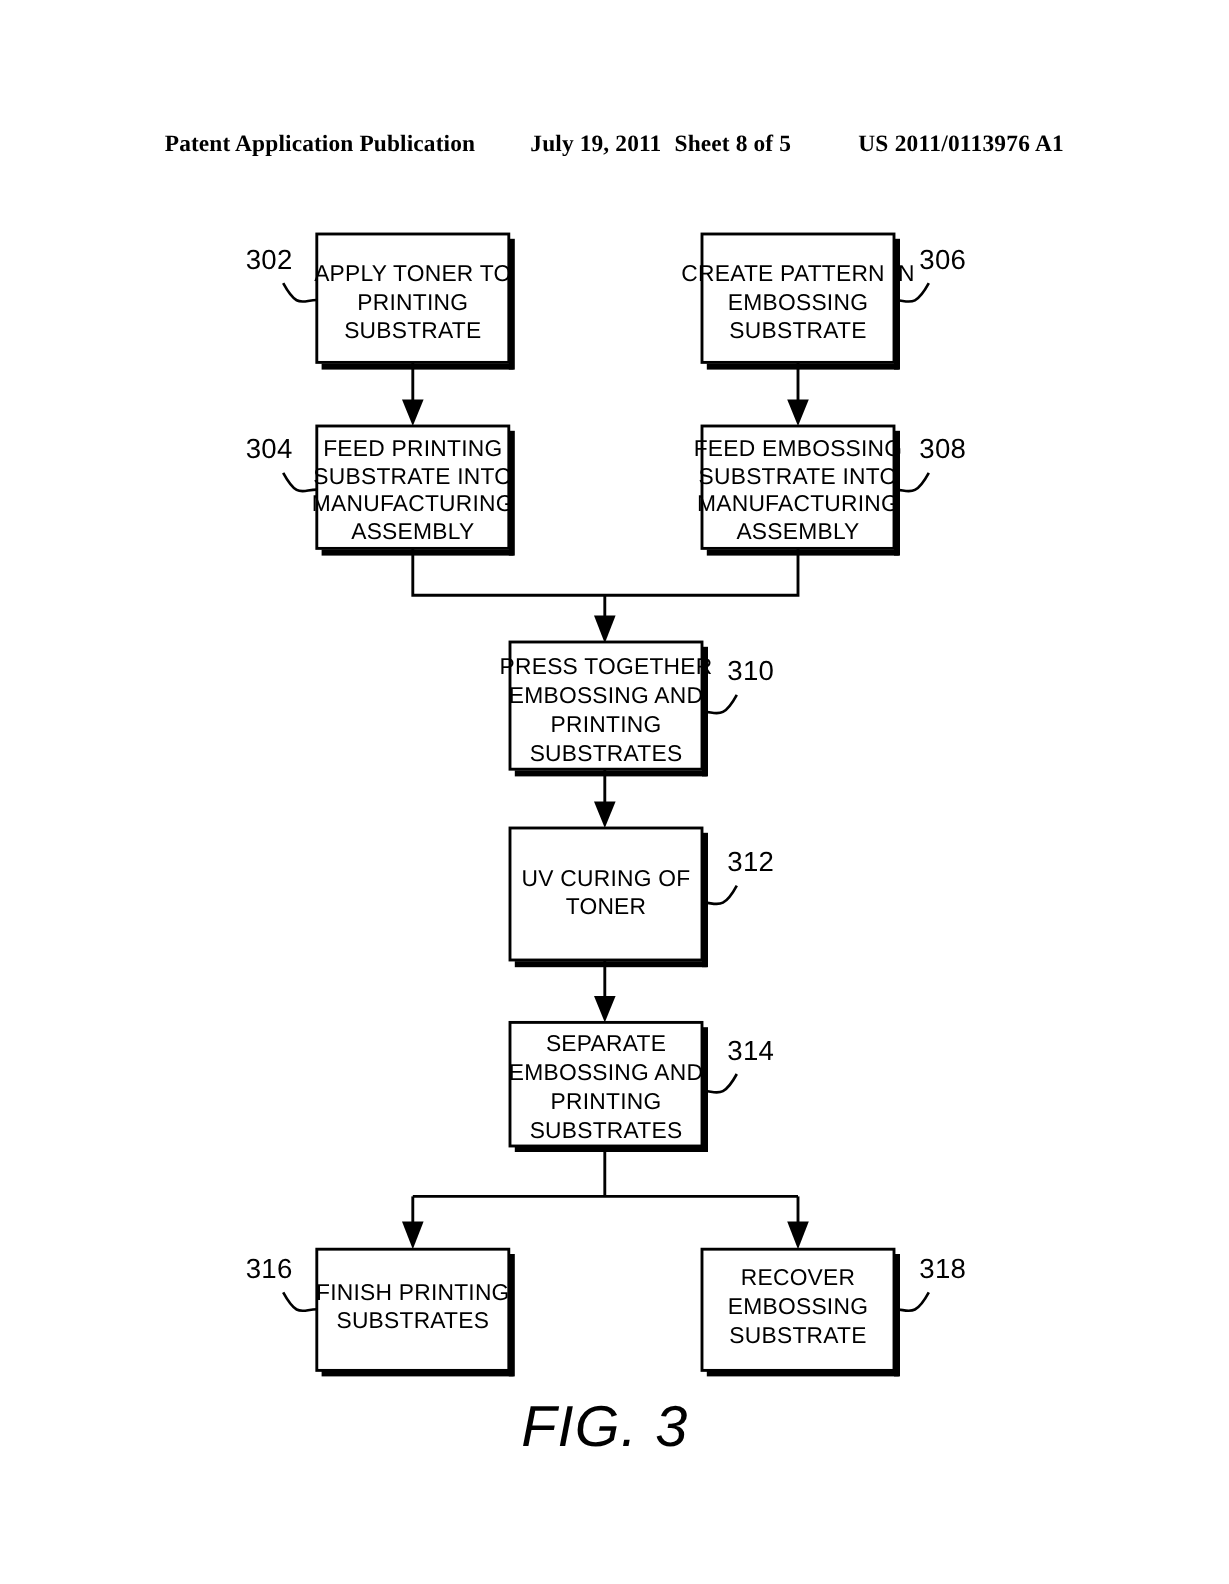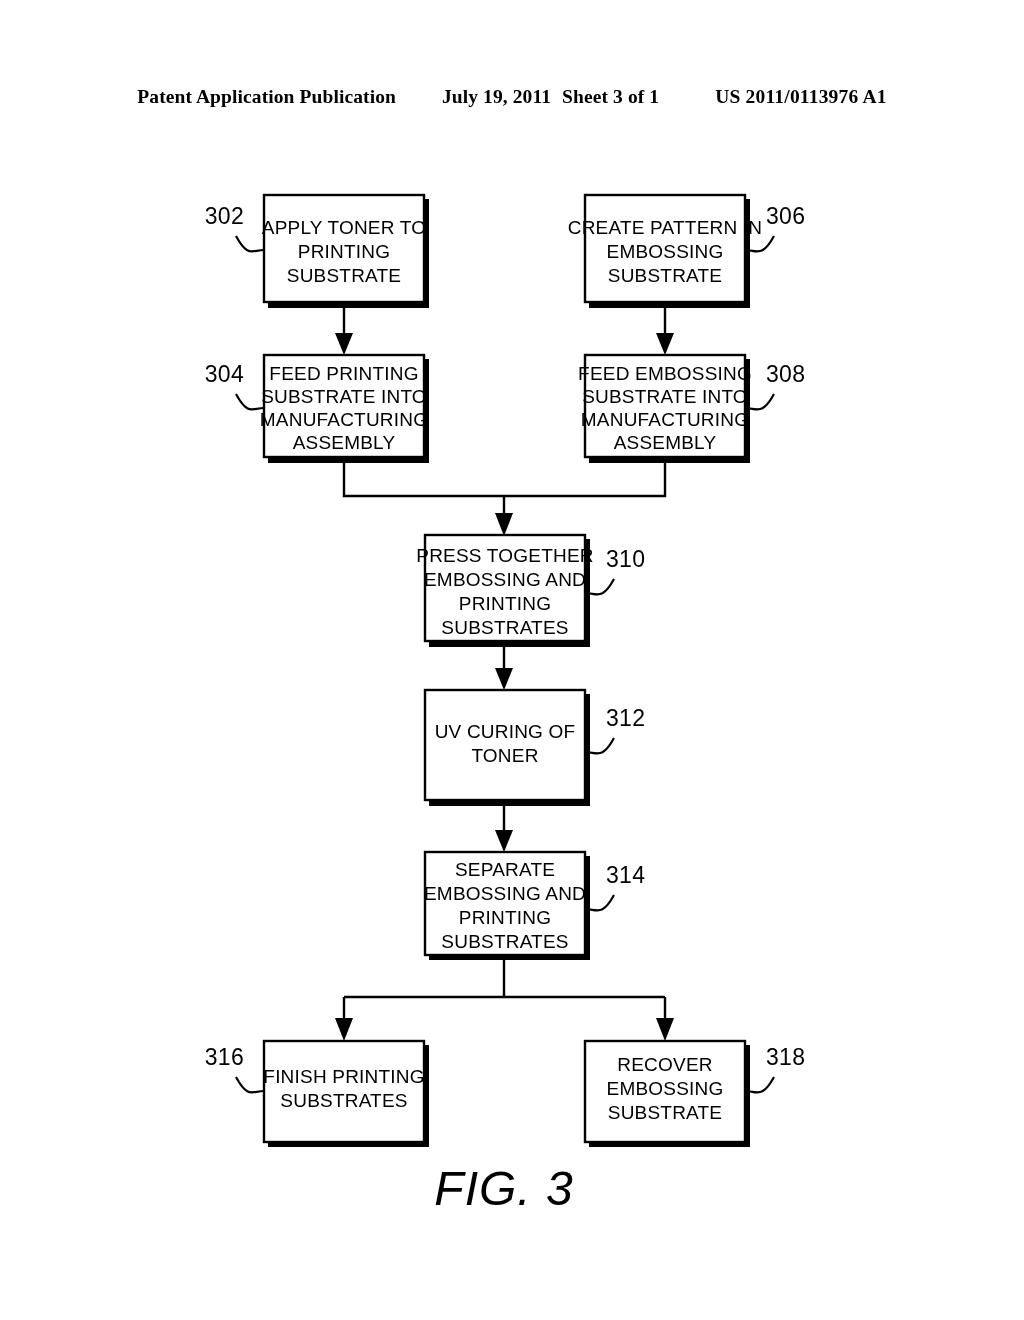--- a/index.html
+++ b/index.html
@@ -28,21 +28,21 @@
     align-items: baseline;
     font-family: "Liberation Serif", serif;
     font-weight: bold;
     font-size: 19.5px;
     letter-spacing: 0.1px;
     white-space: nowrap;
   }
   .page-header .hd-pub   { margin-right: 46px; }
   .page-header .hd-date  { margin-right: 11px; }
   .page-header .hd-sheet { margin-right: 56px; }
-  .page-header .hd-patno { letter-spacing: 0.2px; }
+  .page-header .hd-patno { letter-spacing: 0.2px; margin-top: 24px; }
 
   
   #figure-canvas {
     position: absolute;
     top: 0;
     left: 0;
     width: 1024px;
     height: 1320px;
     display: block;
   }
@@ -92,21 +92,21 @@
     text-anchor: middle;
     letter-spacing: 1px;
   }
 </style>
 </head>
 <body>
 
 <div class="page-header">
   <span class="hd-pub">Patent Application Publication</span>
   <span class="hd-date">July 19, 2011</span>
-  <span class="hd-sheet">Sheet 3 of 1</span>
+  <span class="hd-sheet">Sheet 8 of 5</span>
   <span class="hd-patno">US 2011/0113976 A1</span>
 </div>
 
 <svg id="figure-canvas" viewBox="0 0 1024 1320">
 
   <g>
 
     <g>
       <path class="conn" d="M344,302 L344,338"></path>
       <path class="conn-head" d="M344,355 L335,333 L353,333 Z"></path>

